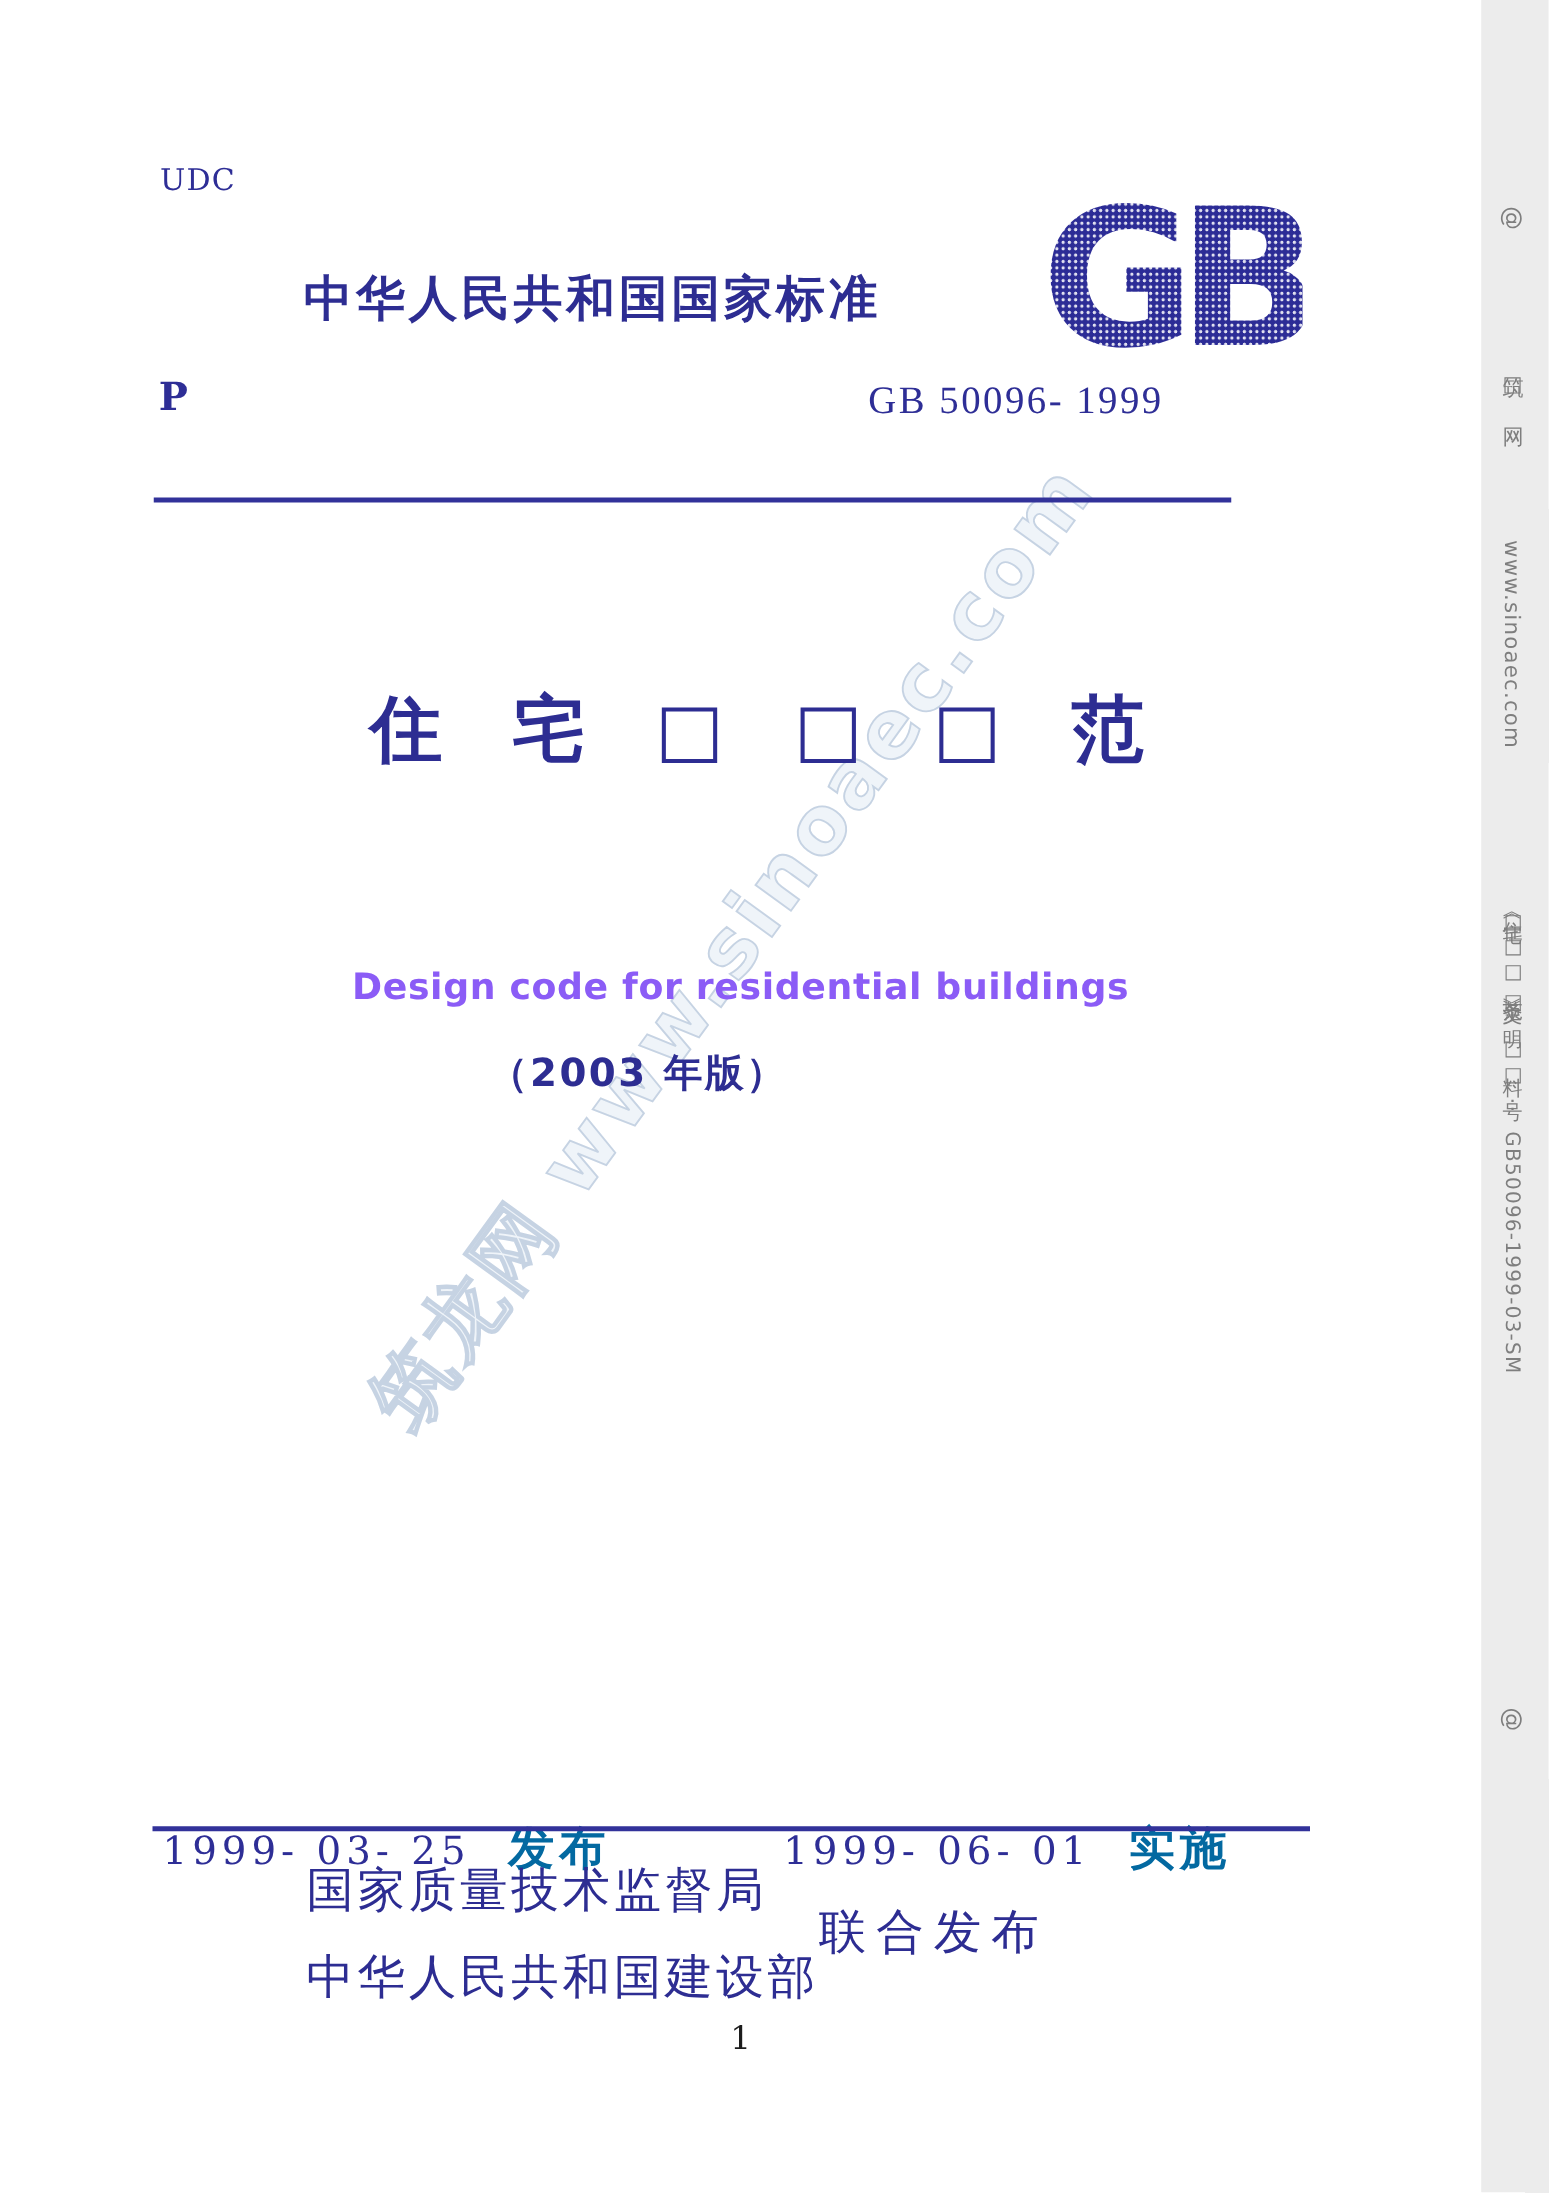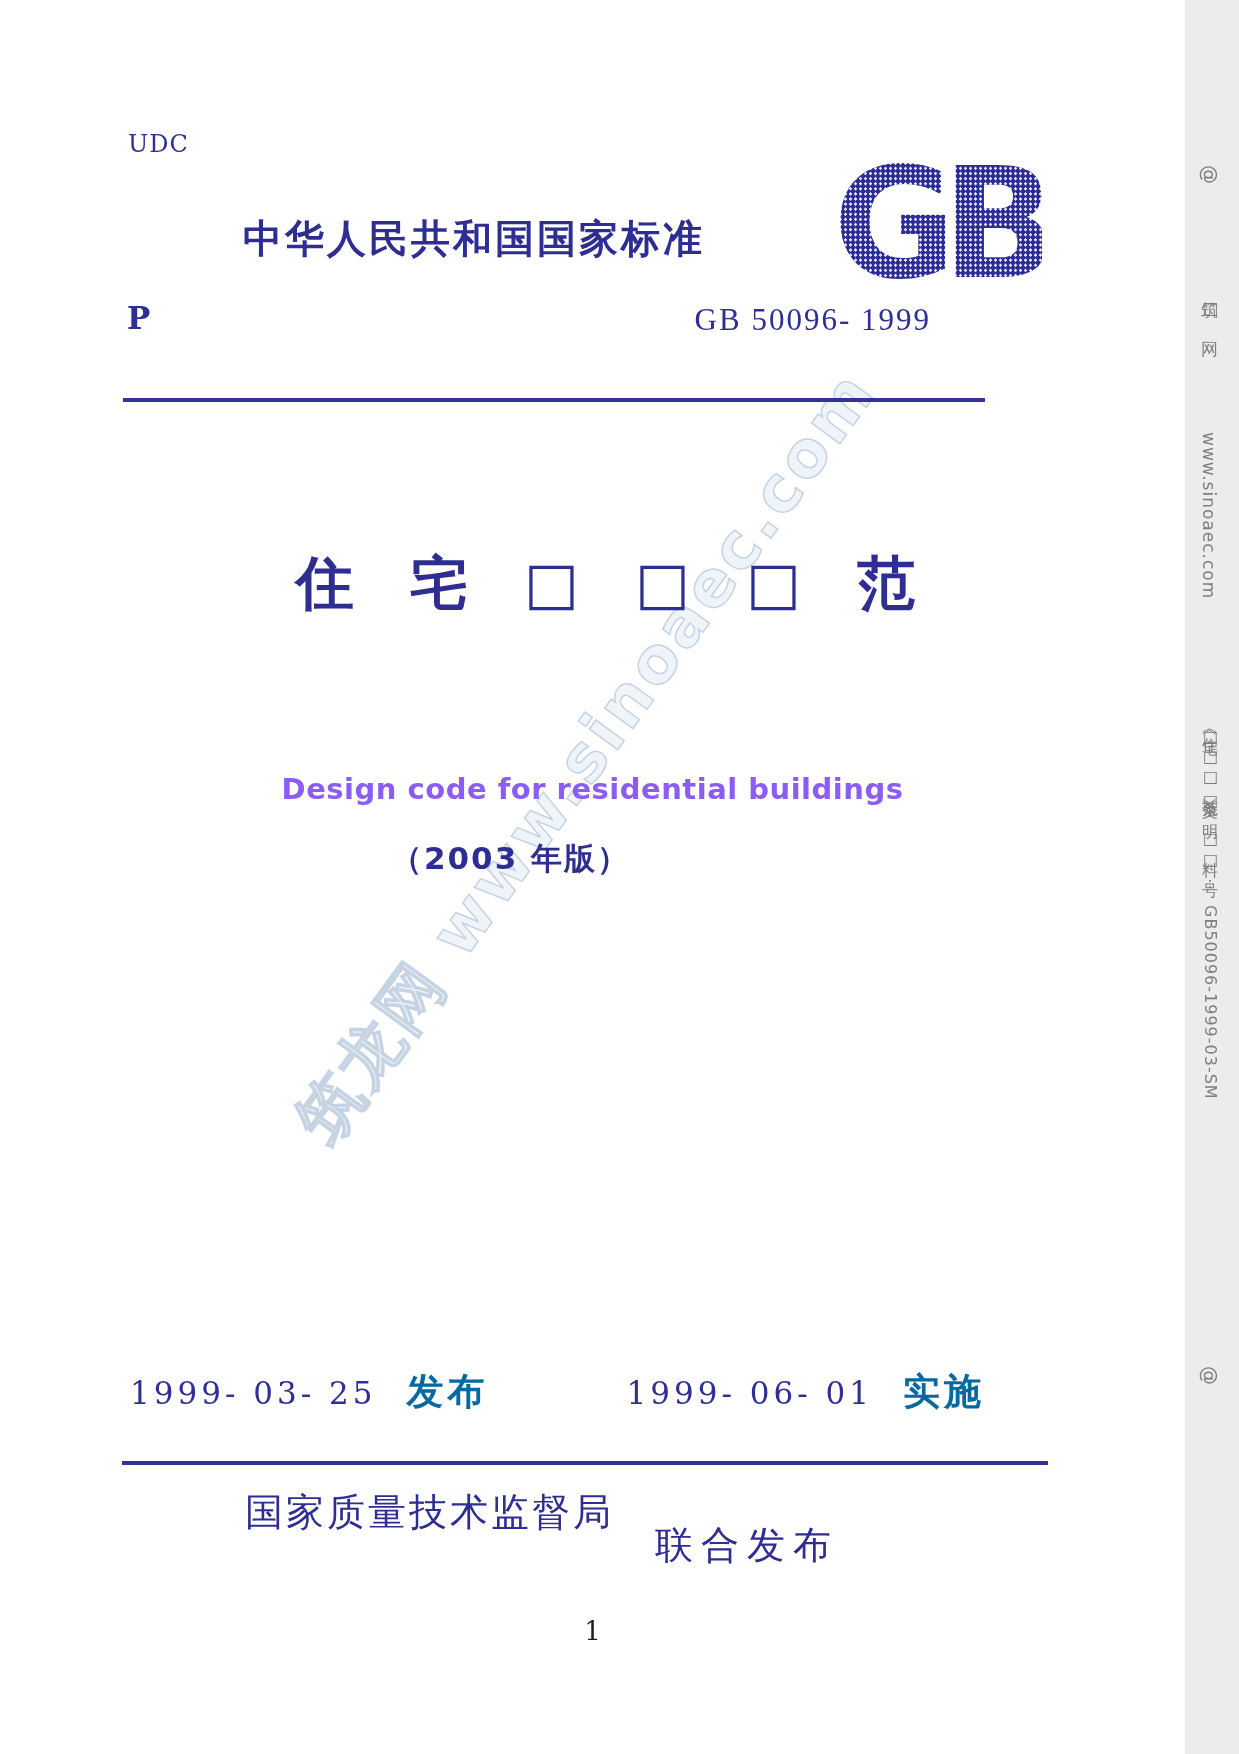--- a/index.html
+++ b/index.html
@@ -79,21 +79,21 @@
     letter-spacing: 0.5px;
   }
   .edition {
     position: absolute; left: 0; top: 838px; width: 1021px;
     text-align: center;
     font-size: 31px; font-weight: 700; color: #2d2d92;
     letter-spacing: 2px;
   }
   
   .dates-row {
-    position: absolute; left: 130px; top: 1367px; width: 855px;
+    position: absolute; left: 130px; top: 1454px; width: 855px;
     display: flex; justify-content: space-between; align-items: baseline;
   }
   .date-group { display: flex; align-items: baseline; }
   .date {
     font-family: "DejaVu Serif", serif;
     font-size: 31px; color: #2e2e96; letter-spacing: 4px;
     white-space: nowrap;
   }
   .date-label {
     font-size: 37px; font-weight: 700; color: #0369a1;
@@ -168,20 +168,21 @@
     </div>
     <div class="date-group">
       <span class="date">1999- 06- 01</span>
       <span class="date-label">实施</span>
     </div>
   </div>
 
   <div class="rule rule-bottom"></div>
 
   <div class="pub pub1">国家质量技术监督局</div>
+  <div class="pub pub2">中华人民共和国建设部</div>
   <div class="joint">联合发布</div>
 
   <div class="page-num">1</div>
 
 </div>
 
 <div class="sidebar">
   <div class="sb sb0">@</div>
   <div class="sb sb1">筑□网</div>
   <div class="sb sb2">www.sinoaec.com</div>

